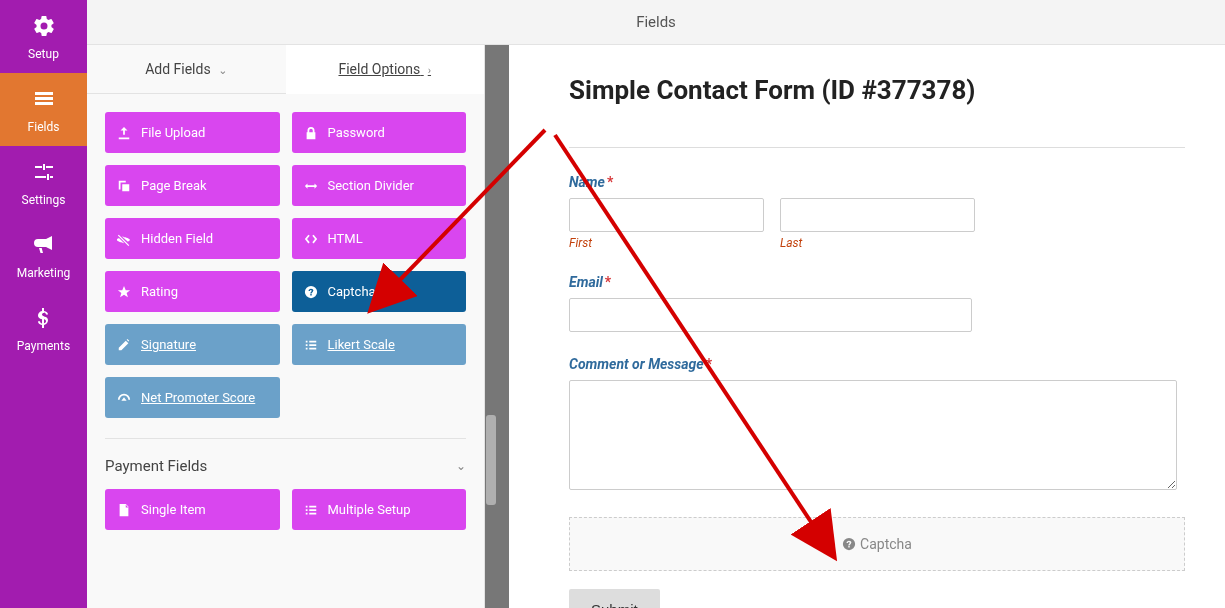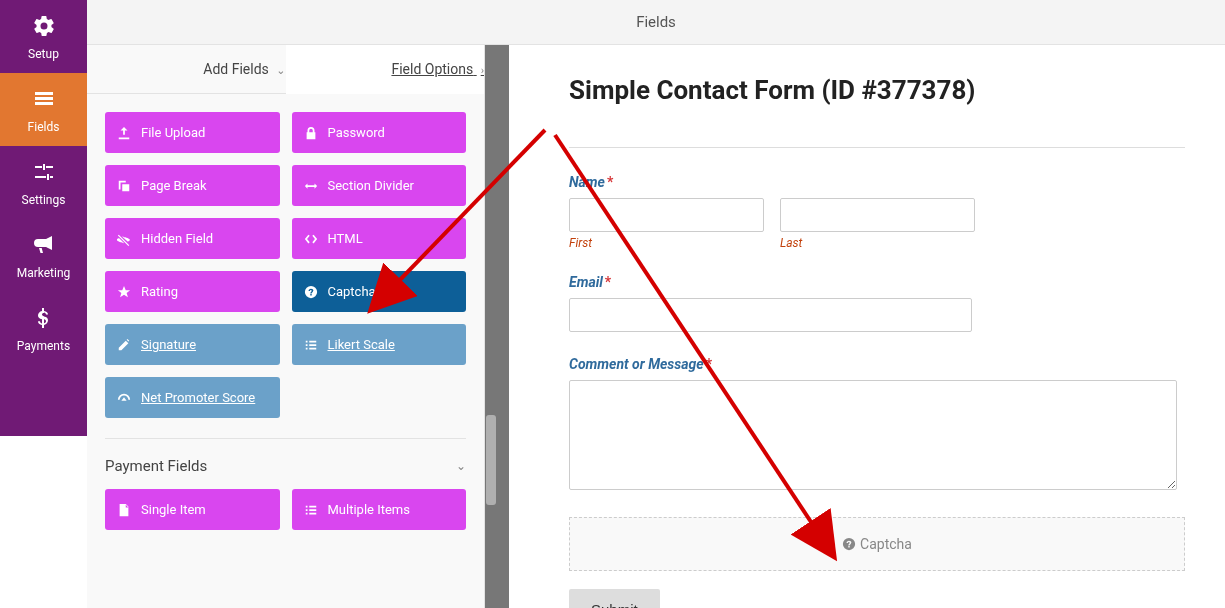--- a/index.html
+++ b/index.html
@@ -1,31 +1,31 @@
 <!DOCTYPE html>
 <html><head>
 <meta charset="utf-8">
 <style>
 * { box-sizing: border-box; margin: 0; padding: 0; }
 body { font-family: -apple-system, BlinkMacSystemFont, "Segoe UI", Roboto, Arial, sans-serif; font-size: 14px; color: #333; background: #fff; width: 1225px; height: 608px; overflow: hidden; position: relative; }
 
 
-.nav-sidebar { position: absolute; left: 0; top: 0; width: 87px; height: 436px; background: #701a75; display: flex; flex-direction: column; }
+.nav-sidebar { position: absolute; left: 0; top: 0; width: 87px; height: 608px; background: #a21caf; display: flex; flex-direction: column; }
 .nav-item { color: #fff; text-align: center; padding: 14px 4px 12px; cursor: pointer; font-size: 12px; }
 .nav-item.active { background: #e27730; }
 .nav-icon { font-size: 22px; display: block; margin-bottom: 4px; }
 .nav-icon svg { width: 24px; height: 24px; fill: #fff; display: inline-block; }
 
 
 .top-header { position: absolute; left: 87px; right: 0; top: 0; height: 45px; background: #f4f4f4; border-bottom: 1px solid #e3e3e3; display: flex; align-items: center; justify-content: center; color: #555; font-size: 15px; }
 
 
 .fields-panel { position: absolute; left: 87px; top: 45px; width: 398px; height: 563px; background: #f9f9f9; border-right: 1px solid #e3e3e3; overflow-y: auto; padding: 0 18px; }
 .panel-tabs { display: flex; margin-bottom: 18px; margin-left: -18px; margin-right: -18px; }
-.panel-tab { flex: 1; text-align: right; padding: 16px 0; font-size: 14px; color: #444; cursor: pointer; border-bottom: 1px solid #e3e3e3; }
+.panel-tab { flex: 1; text-align: center; padding: 16px 0; font-size: 14px; color: #444; cursor: pointer; border-bottom: 1px solid #e3e3e3; }
 .panel-tab.active { background: #fff; border-bottom: 1px solid #fff; text-decoration: underline; }
 .tab-chevron { font-size: 11px; margin-left: 4px; color: #888; }
 
 .field-grid { display: grid; grid-template-columns: 1fr 1fr; gap: 12px; padding-bottom: 14px; }
 .field-btn { background: #d946ef; color: #fff; border-radius: 3px; padding: 13px 12px; font-size: 13px; cursor: pointer; display: flex; align-items: center; gap: 10px; }
 .field-btn.disabled { background: #6ba1c9; text-decoration: underline; }
 .field-btn.hovered { background: #0d5f98; }
 .field-btn .fi { width: 14px; height: 14px; display: inline-flex; align-items: center; justify-content: center; }
 .field-btn svg { width: 14px; height: 14px; fill: #fff; }
 .field-btn.disabled svg { fill: #fff; }
@@ -215,21 +215,21 @@
           </svg>
         </span>
       <span>Single Item</span>
     </div>
     <div class="field-btn">
       <span class="fi">
           <svg viewBox="0 0 16 16">
             <path d="M2 3h2v2H2zm4 0h8v2H6zM2 7h2v2H2zm4 0h8v2H6zM2 11h2v2H2zm4 0h8v2H6z"></path>
           </svg>
         </span>
-      <span>Multiple Items</span>
+      <span>Multiple Setup</span>
     </div>
   </div>
 </div>
 
 <div class="drag-gutter"></div>
 
 <div class="preview">
   <h1 class="form-title">Simple Contact Form (ID #377378)</h1>
   <hr>
 

